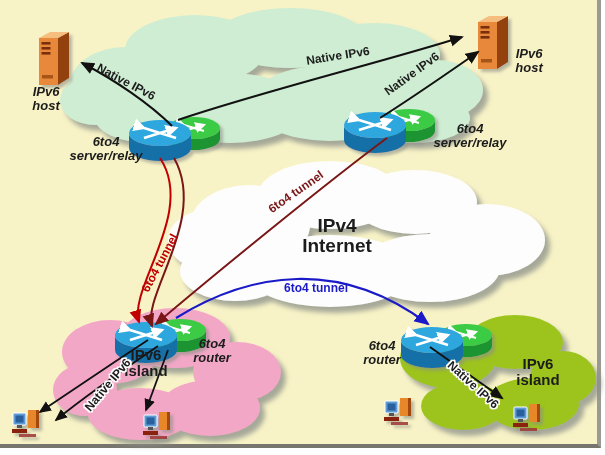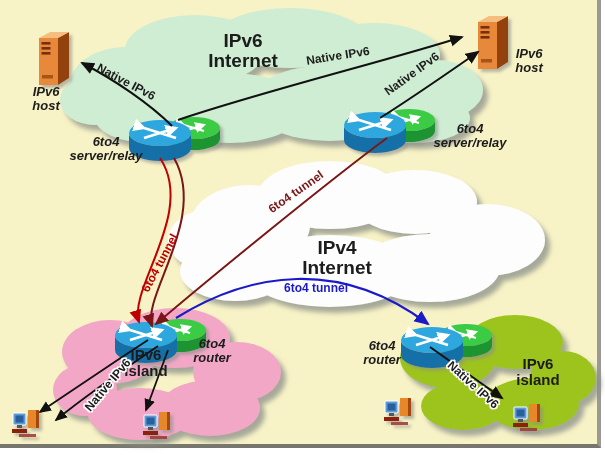--- a/index.html
+++ b/index.html
@@ -152,22 +152,21 @@
     <path d="M 158,346 C 120,372 78,402 56,420" fill="none" stroke="#111" stroke-width="1.8" marker-end="url(#mBlack)"></path>
     <path d="M 168,350 C 160,372 152,394 146,410" fill="none" stroke="#111" stroke-width="1.8" marker-end="url(#mBlack)"></path>
     <path d="M 430,347 L 502,398" fill="none" stroke="#111" stroke-width="2" marker-end="url(#mBlack)"></path>
 
     <path d="M 160,158 C 196,212 128,288 139,322" fill="none" stroke="#C00000" stroke-width="2" marker-end="url(#mRed)"></path>
     <path d="M 174,158 C 208,218 142,295 152,326" fill="none" stroke="#7A1616" stroke-width="2" marker-end="url(#mMaroon)"></path>
     <path d="M 387,138 C 330,180 210,278 156,324" fill="none" stroke="#7A1616" stroke-width="2" marker-end="url(#mMaroon)"></path>
     <path d="M 176,318 C 250,272 340,258 428,324" fill="none" stroke="#1A1AC8" stroke-width="2.2" marker-end="url(#mBlue)"></path>
   </svg>
 
-  <div class="lbl title" style="left:243px;top:51px;width:92px;">IPv6 Internet</div>
-  <div class="lbl title" style="left:337px;top:258px;width:92px;">IPv4 Internet</div>
+  <div class="lbl title" style="left:337px;top:236px;width:92px;">IPv4 Internet</div>
   <div class="lbl island" style="left:146px;top:363px;width:56px;">IPv6 island</div>
   <div class="lbl island" style="left:538px;top:372px;width:56px;">IPv6 island</div>
 
   <div class="lbl node" style="left:46px;top:99px;width:42px;">IPv6 host</div>
   <div class="lbl node" style="left:529px;top:61px;width:42px;">IPv6 host</div>
   <div class="lbl node" style="left:106px;top:149px;width:88px;">6to4 server/relay</div>
   <div class="lbl node" style="left:470px;top:136px;width:88px;">6to4 server/relay</div>
   <div class="lbl node" style="left:212px;top:351px;width:50px;">6to4 router</div>
   <div class="lbl node" style="left:382px;top:353px;width:50px;">6to4 router</div>
 

